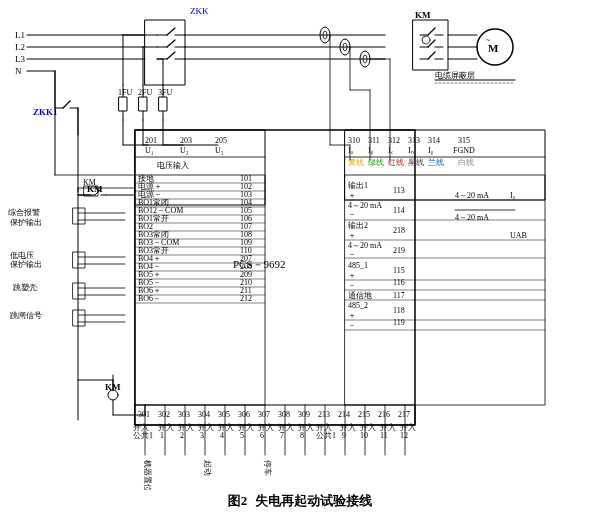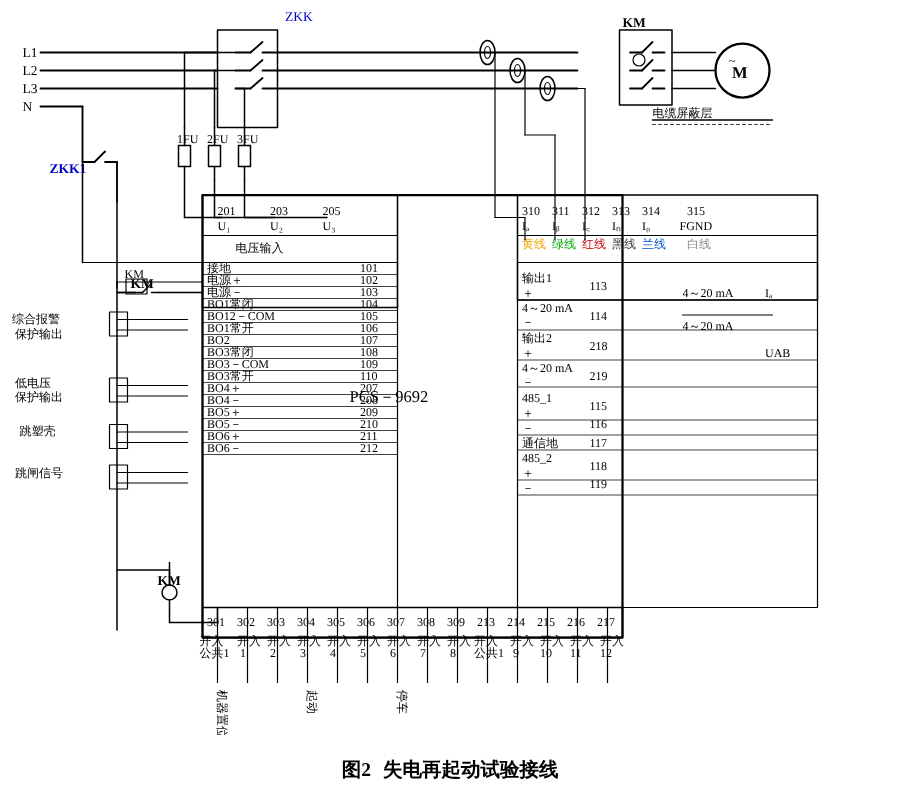--- a/index.html
+++ b/index.html
@@ -445,17 +445,17 @@
     <rect x="68" y="252" width="12" height="16" fill="none" stroke="#000" stroke-width="0.8"></rect>
     <rect x="68" y="283" width="12" height="16" fill="none" stroke="#000" stroke-width="0.8"></rect>
     <rect x="68" y="310" width="12" height="16" fill="none" stroke="#000" stroke-width="0.8"></rect>
 
     <rect x="79" y="186" width="14" height="10" fill="none" stroke="#000" stroke-width="0.8"></rect>
 
     <text x="78" y="185" class="small" fill="#000">KM</text>
 
   </svg>
 
-  <div style="display:flex;align-items:center;gap:8px;margin-top:14px;">
+  <div style="display:flex;align-items:center;gap:8px;margin-top:2px;">
     <span style="font-size:13px;font-weight:bold;">图2</span>
     <span style="font-size:13px;font-weight:bold;text-align:right;">失电再起动试验接线</span>
   </div>
 </div>
 
 </body></html>

